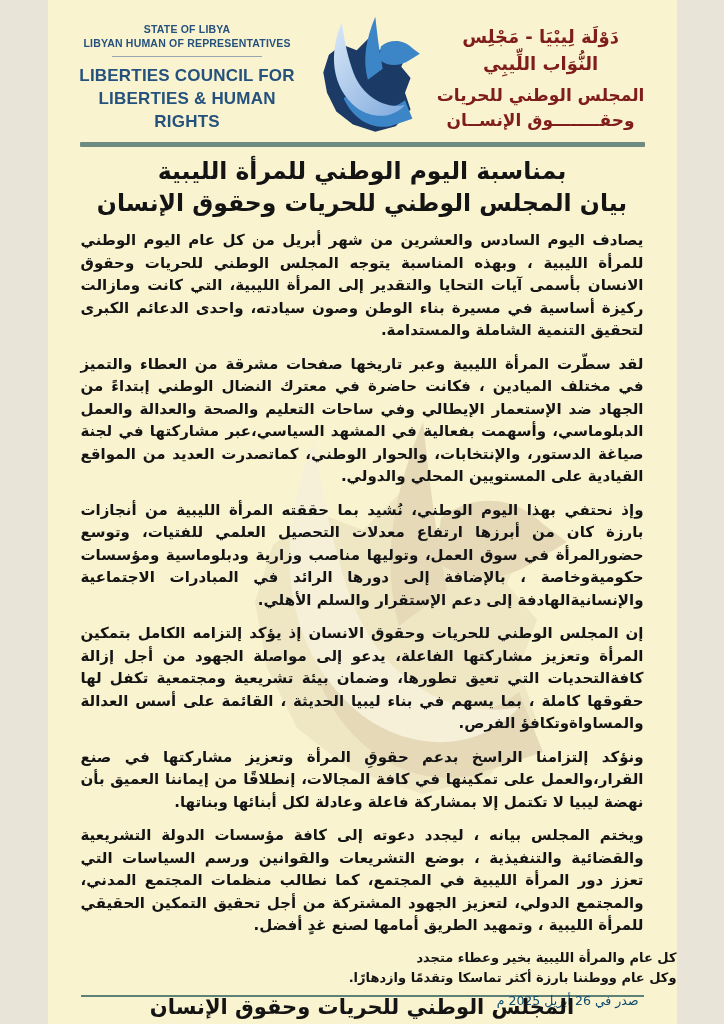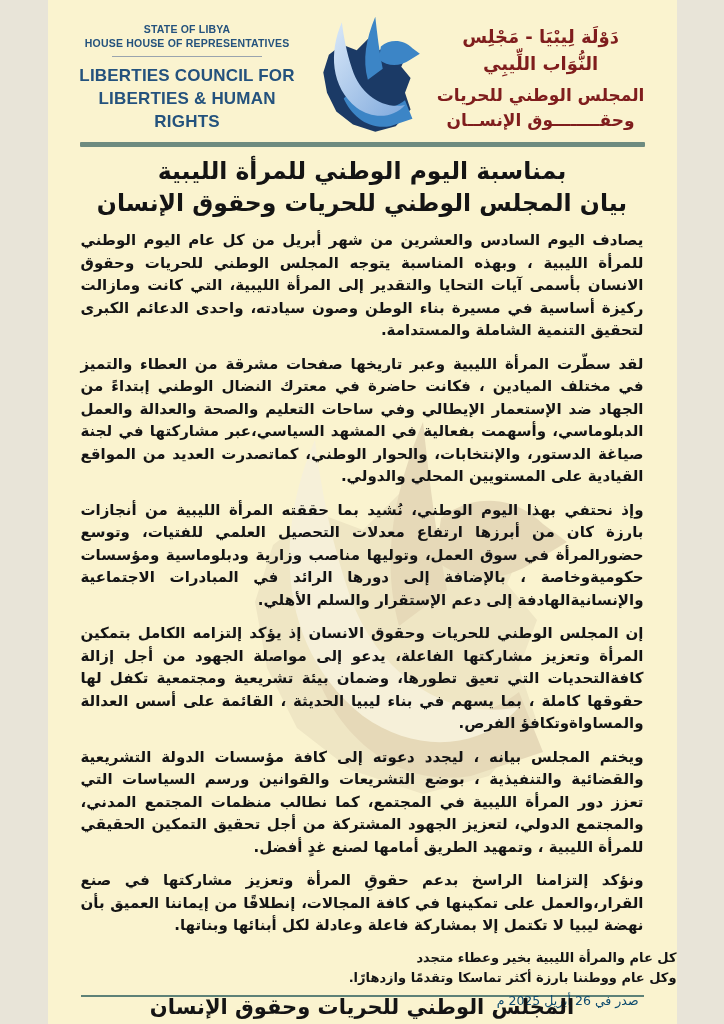--- a/index.html
+++ b/index.html
@@ -131,21 +131,21 @@
     <path d="M80,4 C70,28 66,50 72,72 L88,60 C84,40 82,22 80,4 Z" fill="#E6D9B8"></path>
     <path d="M86,36 C96,28 110,28 120,38 L128,44 L118,50 C106,58 94,58 84,50 Z" fill="#E6D9B8"></path>
     <path d="M50,88 C68,106 94,108 112,94 L120,114 L96,122 C72,126 54,110 46,92 Z" fill="#E6D9B8"></path>
     <path d="M44,10 C30,42 32,80 60,102 C78,115 100,113 112,99 C88,104 64,88 55,60 C49,42 46,26 44,10 Z" fill="#F6F0D9"></path>
   </svg>
 
   <div class="header">
 
     <div class="eng-block">
       <div class="eng-small">STATE OF LIBYA</div>
-      <div class="eng-small">HOUSE HOUSE OF REPRESENTATIVES</div>
+      <div class="eng-small">LIBYAN HUMAN OF REPRESENTATIVES</div>
       <div class="eng-divider"></div>
       <div class="eng-big">LIBERTIES COUNCIL FOR</div>
       <div class="eng-big">LIBERTIES  &amp;  HUMAN RIGHTS</div>
     </div>
 
     <div class="logo-wrap">
       <svg width="136" height="130" viewBox="0 0 140 140" aria-hidden="true">
         <defs>
           <linearGradient id="wingGrad" x1="0" y1="0" x2="1" y2="1">
             <stop offset="0" stop-color="#D9E8F8"></stop>
@@ -177,22 +177,22 @@
   <div class="title">
     <div>بمناسبة اليوم الوطني للمرأة الليبية</div>
     <div>بيان المجلس الوطني للحريات  وحقوق الإنسان</div>
   </div>
 
   <div class="body-text">
     <p>يصادف اليوم السادس والعشرين من شهر أبريل من كل عام اليوم الوطني للمرأة الليبية ، وبهذه المناسبة يتوجه المجلس الوطني للحريات وحقوق الانسان بأسمى آيات التحايا والتقدير إلى المرأة الليبية، التي كانت ومازالت  ركيزة أساسية في مسيرة بناء الوطن وصون سيادته، واحدى الدعائم الكبرى لتحقيق التنمية الشاملة والمستدامة.</p>
     <p>لقد سطّرت المرأة الليبية وعبر تاريخها صفحات مشرقة من العطاء والتميز في مختلف الميادين ، فكانت حاضرة في معترك النضال الوطني إبتداءً من الجهاد ضد الإستعمار الإيطالي وفي ساحات التعليم والصحة والعدالة والعمل الدبلوماسي، وأسهمت بفعالية في المشهد السياسي،عبر مشاركتها في لجنة صياغة الدستور، والإنتخابات، والحوار الوطني، كماتصدرت العديد من المواقع القيادية على المستويين المحلي والدولي.</p>
     <p>وإذ نحتفي بهذا اليوم الوطني، نُشيد بما حققته المرأة الليبية من أنجازات بارزة  كان من أبرزها ارتفاع معدلات التحصيل العلمي للفتيات، وتوسع حضورالمرأة في سوق العمل، وتوليها مناصب وزارية ودبلوماسية ومؤسسات حكوميةوخاصة ، بالإضافة إلى دورها الرائد في المبادرات الاجتماعية والإنسانيةالهادفة إلى دعم الإستقرار والسلم الأهلي.</p>
     <p>إن المجلس الوطني للحريات وحقوق الانسان إذ يؤكد إلتزامه الكامل بتمكين المرأة وتعزيز مشاركتها الفاعلة، يدعو إلى مواصلة الجهود من أجل إزالة كافةالتحديات التي تعيق تطورها، وضمان بيئة تشريعية ومجتمعية تكفل لها حقوقها كاملة ، بما يسهم في بناء ليبيا الحديثة ، القائمة على أسس العدالة والمساواةوتكافؤ الفرص.</p>
+    <p>ونؤكد إلتزامنا الراسخ بدعم حقوقِ المرأة وتعزيز مشاركتها في صنع القرار،والعمل على تمكينها في كافة المجالات، إنطلاقًا من إيماننا العميق بأن نهضة ليبيا لا تكتمل إلا بمشاركة فاعلة وعادلة لكل أبنائها وبناتها.</p>
     <p>ويختم المجلس بيانه ، ليجدد   دعوته إلى كافة مؤسسات الدولة التشريعية والقضائية والتنفيذية ، بوضع التشريعات والقوانين ورسم السياسات التي تعزز دور المرأة الليبية في المجتمع، كما نطالب منظمات المجتمع المدني، والمجتمع الدولي، لتعزيز الجهود المشتركة من أجل تحقيق التمكين الحقيقي للمرأة الليبية ، وتمهيد الطريق أمامها لصنع غدٍ أفضل.</p>
-    <p>ونؤكد إلتزامنا الراسخ بدعم حقوقِ المرأة وتعزيز مشاركتها في صنع القرار،والعمل على تمكينها في كافة المجالات، إنطلاقًا من إيماننا العميق بأن نهضة ليبيا لا تكتمل إلا بمشاركة فاعلة وعادلة لكل أبنائها وبناتها.</p>
   </div>
 
   <div class="closing">
     <div>كل عام والمرأة الليبية بخير وعطاء متجدد</div>
     <div>وكل عام ووطننا بارزة أكثر تماسكا وتقدمًا وازدهارًا.</div>
   </div>
 
   <div class="signature">المجلس الوطني للحريات وحقوق الإنسان</div>
 
   <div class="footer-line"></div>

